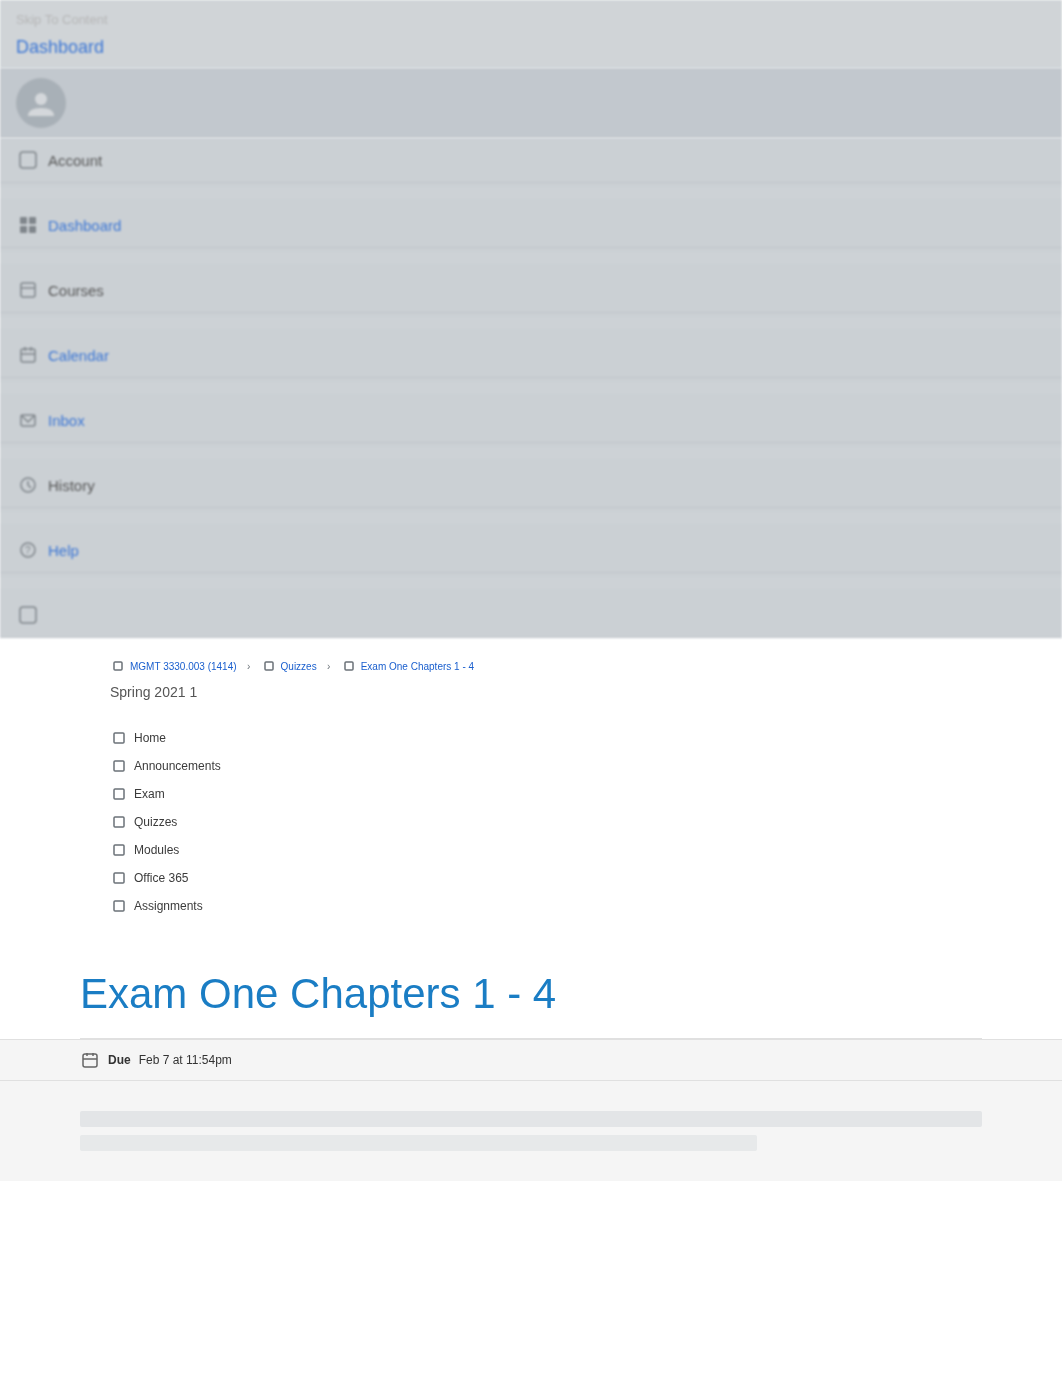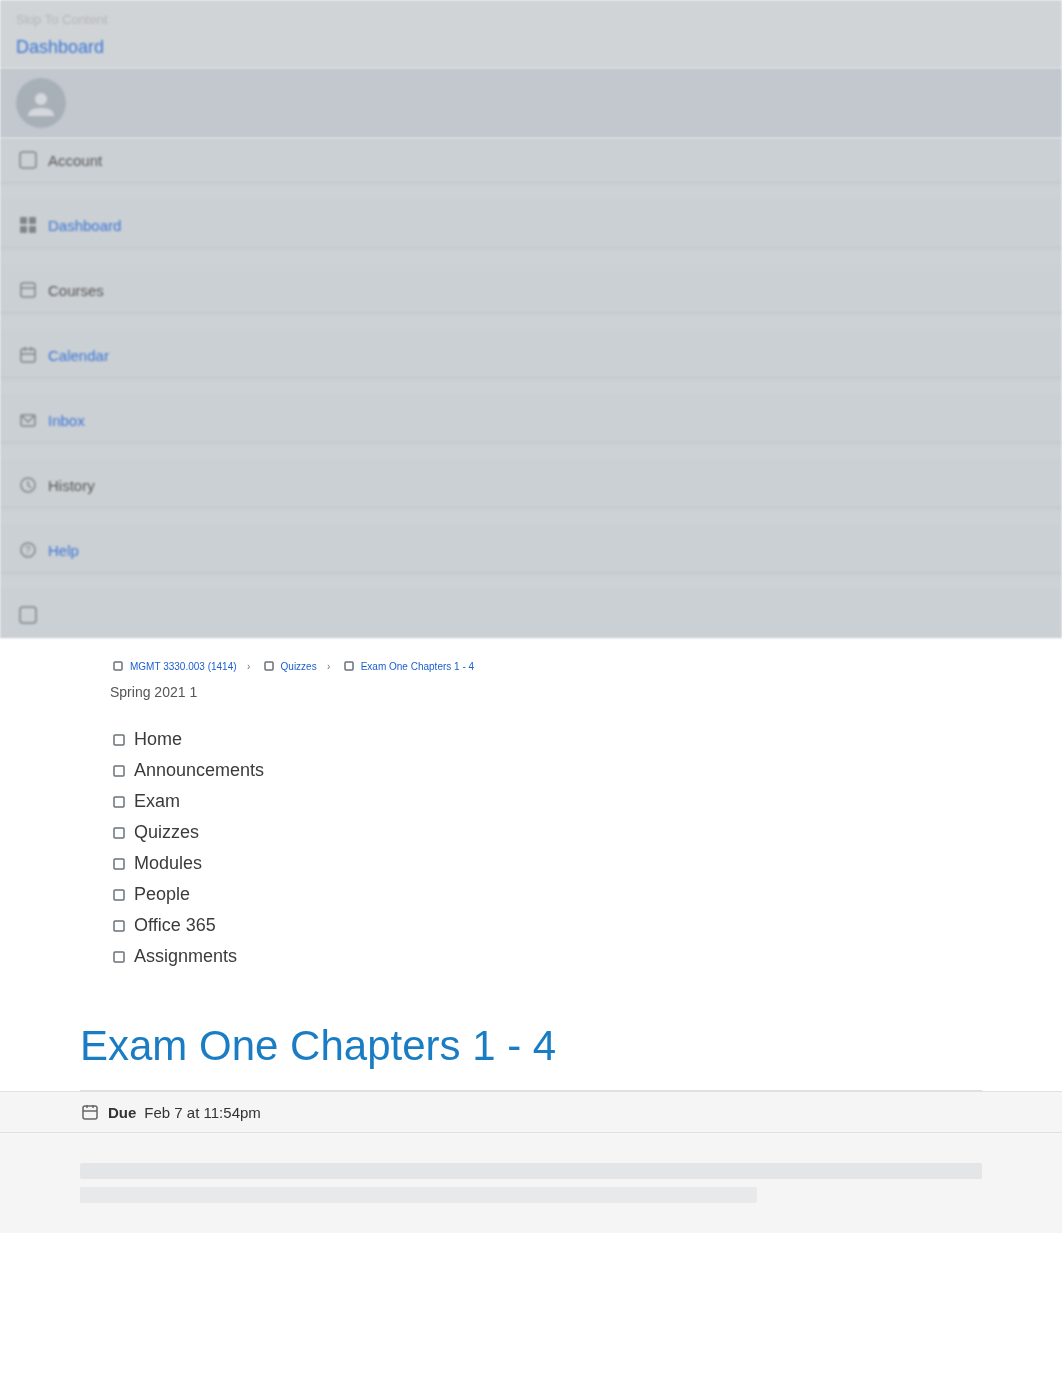--- a/index.html
+++ b/index.html
@@ -146,21 +146,21 @@
 
     .course-nav-item .nav-icon {
       width: 18px;
       height: 18px;
       font-size: 11px;
     }
 
     .course-nav-item .link {
       color: #3b3b3b;
       text-decoration: none;
-      font-size: 18px;
+      font-size: 12px;
       margin-left: 6px;
     }
 
     
     .page-title {
       font-size: 42px;
       color: #1a7dc4;
       font-weight: 300;
       padding: 30px 80px 20px 80px;
     }
@@ -170,21 +170,21 @@
       padding: 10px 80px 10px 80px;
       background: #f5f5f5;
       border-top: 1px solid #e0e0e0;
       border-bottom: 1px solid #e0e0e0;
     }
 
     .due-row {
       display: flex;
       align-items: center;
       gap: 8px;
-      font-size: 15px;
+      font-size: 12px;
       color: #333;
     }
 
     .due-row .due-icon {
       width: 20px;
       height: 20px;
       display: flex;
       align-items: center;
       justify-content: center;
       color: #666;
@@ -395,28 +395,20 @@
     </span>
     <a class="link">Quizzes</a>
   </div>
   <div class="course-nav-item">
     <span class="nav-icon">
       <svg width="12" height="12" viewBox="0 0 12 12" fill="none" stroke="#6b7278" stroke-width="1.5">
         <rect x="1" y="1" width="10" height="10" rx="1"></rect>
       </svg>
     </span>
     <a class="link">Modules</a>
-  </div>
-  <div class="course-nav-item">
-    <span class="nav-icon">
-      <svg width="12" height="12" viewBox="0 0 12 12" fill="none" stroke="#6b7278" stroke-width="1.5">
-        <rect x="1" y="1" width="10" height="10" rx="1"></rect>
-      </svg>
-    </span>
-    <a class="link">People</a>
   </div>
   <div class="course-nav-item">
     <span class="nav-icon">
       <svg width="12" height="12" viewBox="0 0 12 12" fill="none" stroke="#6b7278" stroke-width="1.5">
         <rect x="1" y="1" width="10" height="10" rx="1"></rect>
       </svg>
     </span>
     <a class="link">Office 365</a>
   </div>
   <div class="course-nav-item">

